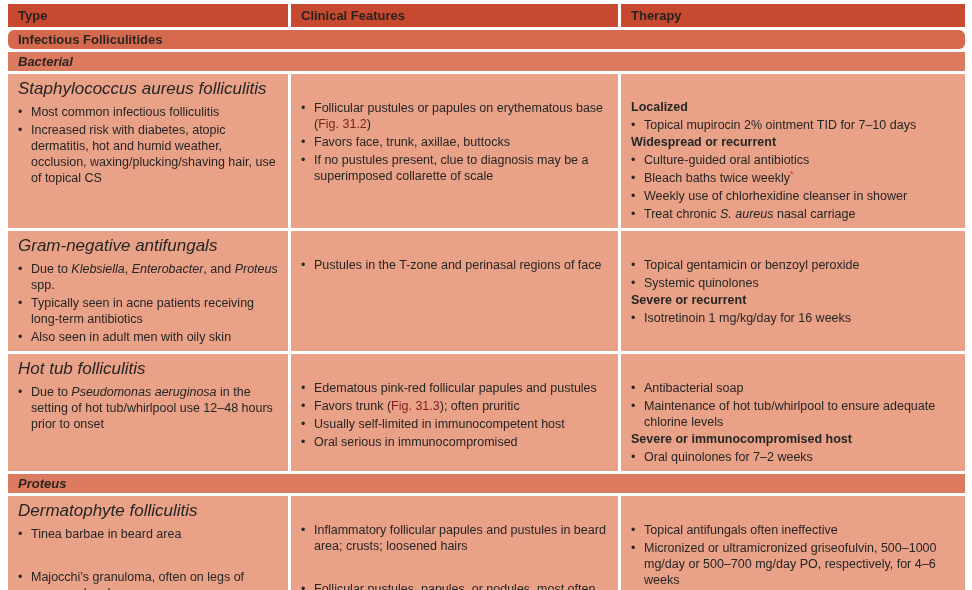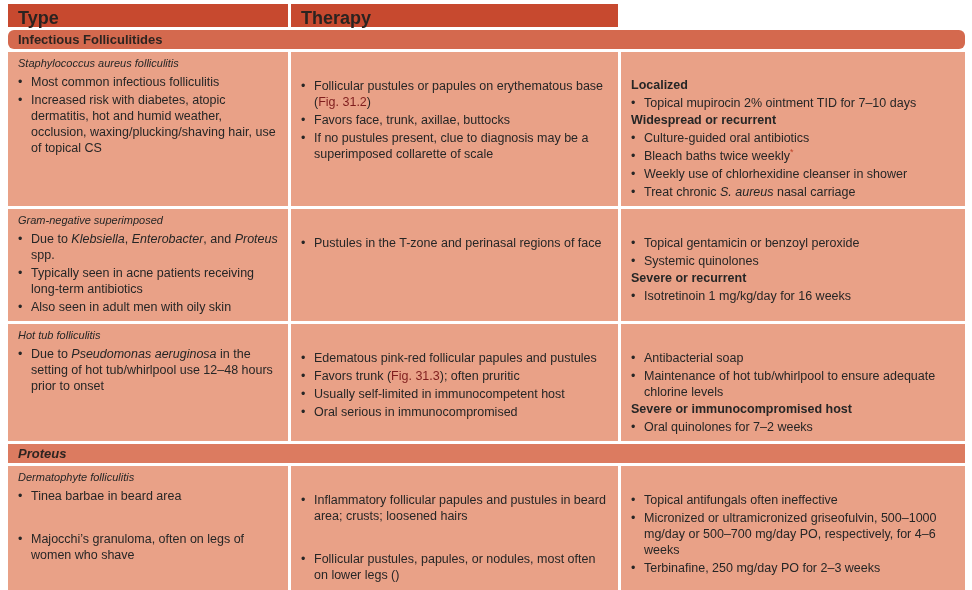--- a/index.html
+++ b/index.html
@@ -7,58 +7,60 @@
     width:972px;height:590px;background:#ffffff;
     font-family:"Liberation Sans",sans-serif;color:#262626;
     -webkit-font-smoothing:antialiased;
   }
   .tbl{
     margin:4px 7px 0 8px;width:957px;
     display:grid;grid-template-columns:280px 327px 1fr;gap:3px;
     background:#ffffff;
   }
   .hcell{
-    background:#c7492f;color:#2b2320;font-weight:700;font-size:18px;
+    background:#c7492f;color:#2b2320;font-weight:700;font-size:13px;
     padding:4px 10px 3px 10px;height:23px;box-sizing:border-box;
   }
   .band{
     grid-column:1 / -1;font-weight:700;font-size:13px;color:#2e2420;
     padding:2px 10px 2px 10px;box-sizing:border-box;
   }
   .band-main{background:#d4694e;min-height:19px;border-radius:6px;}
   .band-sub{background:#dc7b60;font-style:italic;min-height:17px;}
   .cell{
     background:#e9a187;font-size:12.5px;line-height:1.28;
     padding:4px 9px 6px 10px;box-sizing:border-box;
   }
   .pad-top{padding-top:24px;}
   .h-staph{min-height:140px;}
   .h-gram{min-height:104px;}
   .h-hottub{min-height:107px;}
   .h-derm{min-height:134px;}
-  .cell-title{font-style:italic;font-size:11px;margin-bottom:4px;}
+  .cell-title{font-style:italic;font-size:17px;margin-bottom:4px;}
   .cell-sub{font-weight:700;margin-top:1px;}
   .bullet{display:flex;margin-top:2px;}
   .marker{flex:0 0 13px;width:13px;}
   .btext{flex:1;}
   .sp{margin-top:27px;}
   .it{font-style:italic;}
   .fig-link{color:#7f1d1d;}
   .fn-mark{color:#c0452a;font-size:9px;vertical-align:super;line-height:0;}
 </style>
 </head>
 <body>
 
 <div class="tbl">
 
   <div class="hcell">Type</div>
+  <div class="hcell">Clinical Features</div>
   <div class="hcell">Therapy</div>
 
   <div class="band band-main">Infectious Folliculitides</div>
 
+  <div class="band band-sub">Bacterial</div>
 
   <div class="cell h-staph">
       <div class="cell-title"><span class="it">Staphylococcus aureus folliculitis</span></div>
       <div class="bullet">
         <span class="marker">•</span>
         <span class="btext">Most common infectious folliculitis</span>
       </div>
       <div class="bullet">
         <span class="marker">•</span>
         <span class="btext">Increased risk with diabetes, atopic dermatitis, hot and humid weather, occlusion, waxing/plucking/shaving hair, use of topical CS</span>
@@ -97,21 +99,21 @@
         <span class="marker">•</span>
         <span class="btext">Weekly use of chlorhexidine cleanser in shower</span>
       </div>
       <div class="bullet">
         <span class="marker">•</span>
         <span class="btext">Treat chronic <span class="it">S. aureus</span> nasal carriage</span>
       </div>
     </div>
 
   <div class="cell h-gram">
-      <div class="cell-title"><span class="it">Gram-negative superimposed</span></div>
+      <div class="cell-title"><span class="it">Gram-negative antifungals</span></div>
       <div class="bullet">
         <span class="marker">•</span>
         <span class="btext">Due to <span class="it">Klebsiella</span>, <span class="it">Enterobacter</span>, and <span class="it">Proteus</span> spp.</span>
       </div>
       <div class="bullet">
         <span class="marker">•</span>
         <span class="btext">Typically seen in acne patients receiving long-term antibiotics</span>
       </div>
       <div class="bullet">
         <span class="marker">•</span>

